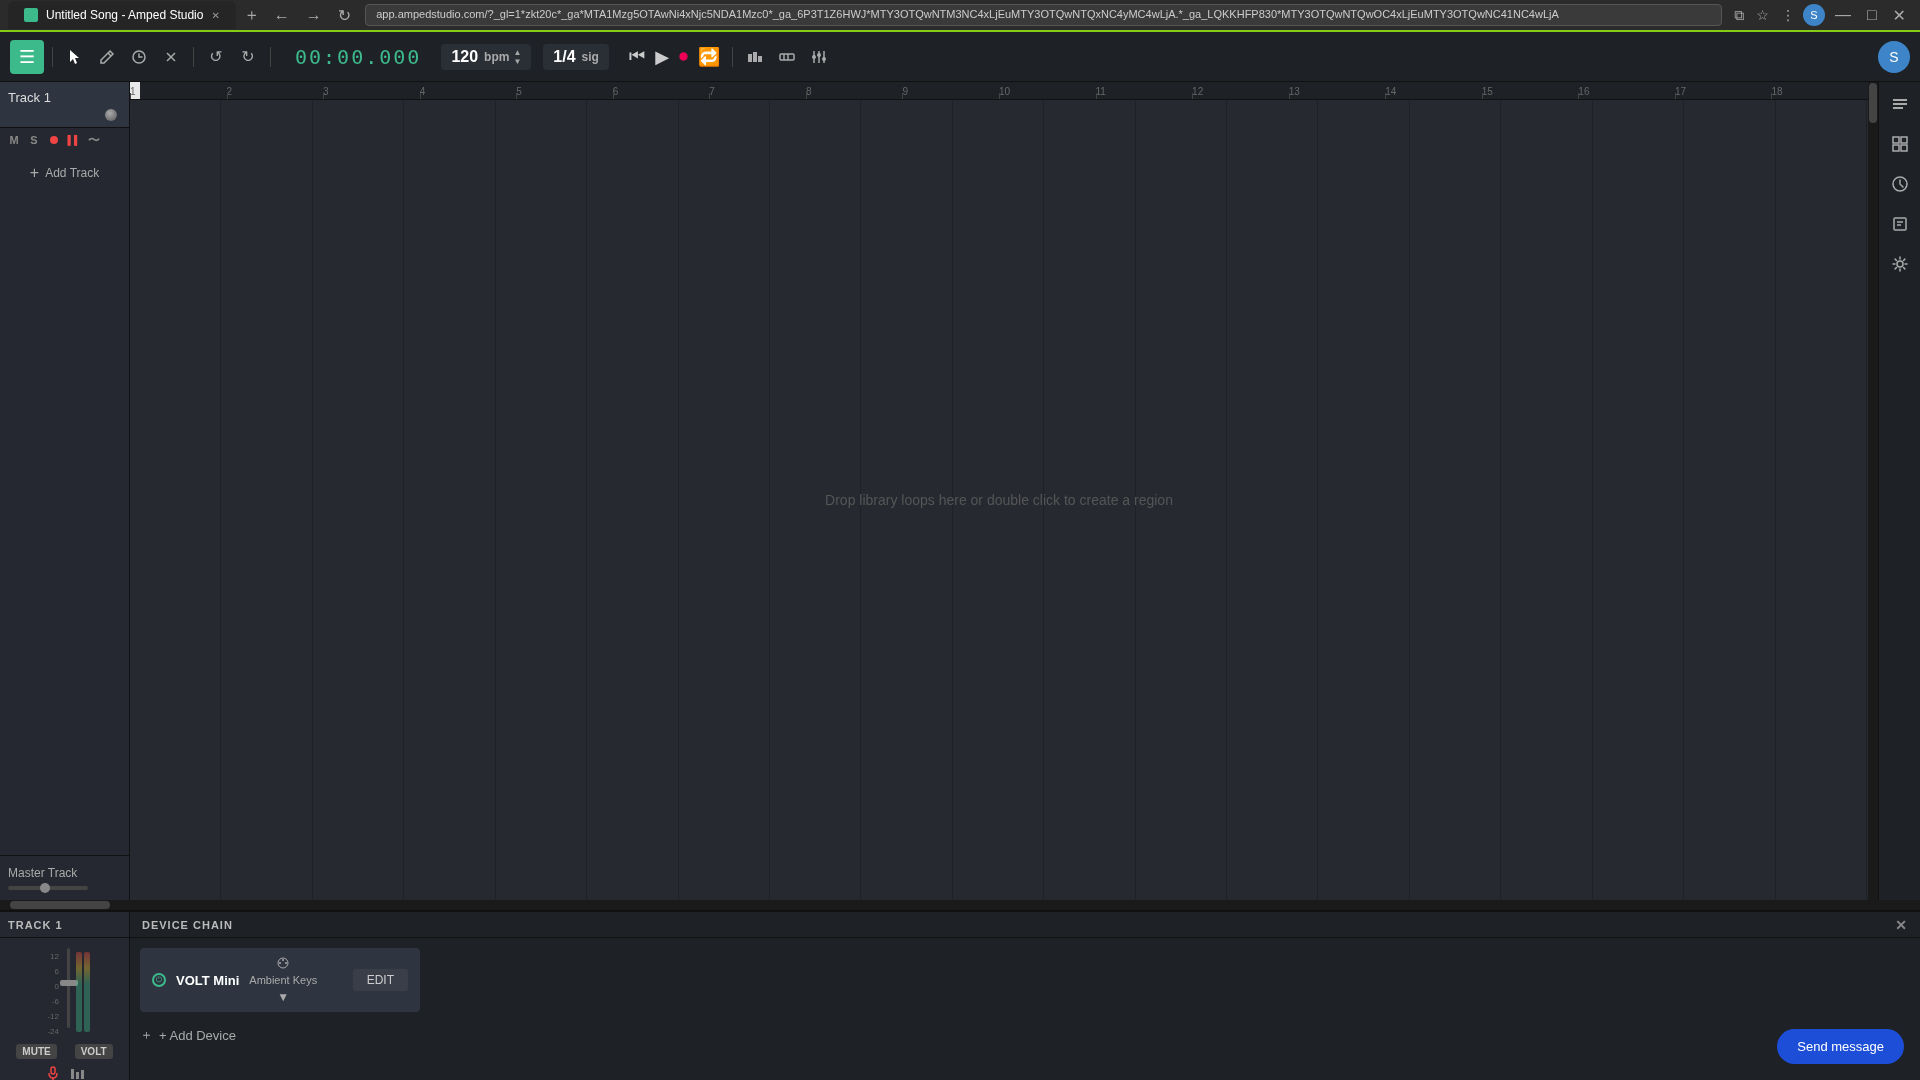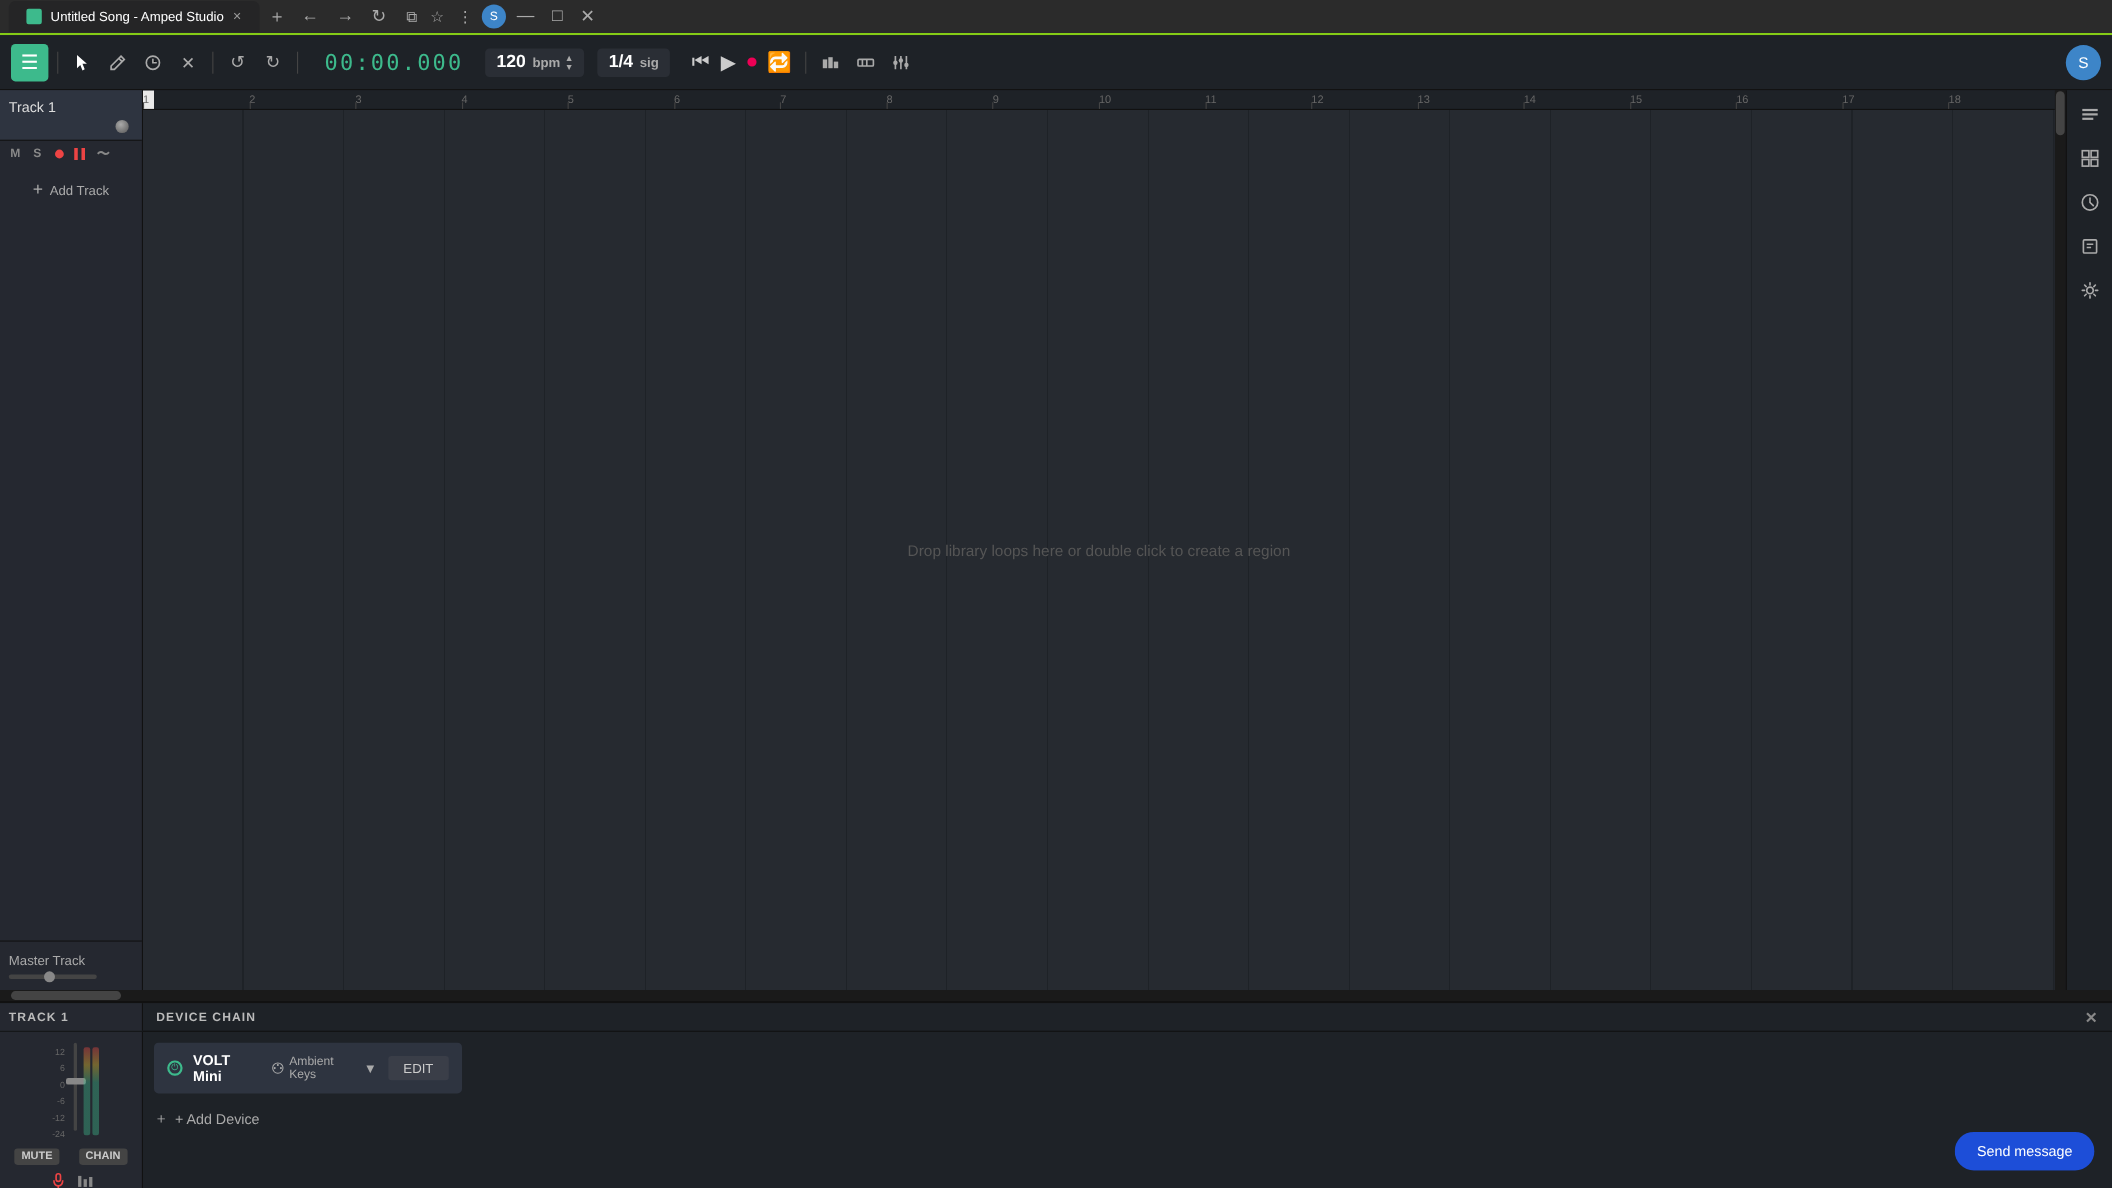--- a/index.html
+++ b/index.html
@@ -80,21 +80,21 @@
     .ms-btn.solo { background: #444; color: #ccc; }
     .bottom-icons-row { display: flex; gap: 8px; margin-top: 6px; }
     .bi-btn { background: none; border: none; color: #aaa; cursor: pointer; font-size: 14px; }
     
     
     .db-scale { width: 22px; display: flex; flex-direction: column; font-size: 8px; color: #666; align-items: flex-end; padding-right: 2px; padding-top: 4px; gap: 6px; }
 
     .device-chain-content { flex: 1; padding: 10px; display: flex; flex-direction: column; gap: 8px; }
     .device-item { background: #2e3440; border-radius: 4px; padding: 8px 12px; display: flex; align-items: center; gap: 10px; width: 280px; }
     .device-power { width: 14px; height: 14px; border-radius: 50%; border: 2px solid #3dba8c; display: flex; align-items: center; justify-content: center; color: #3dba8c; font-size: 8px; cursor: pointer; }
-    .device-sub { font-size: 11px; color: #aaa; display: flex; align-items: center; gap: 4px; }
+    .device-sub { font-size: 11px; color: #aaa; display: flex; align-items: center; gap: 4px; flex-direction: column; }
     .device-arrow { font-size: 12px; color: #aaa; cursor: pointer; }
     .edit-btn { background: #3a3e48; border: none; color: #ccc; padding: 4px 14px; border-radius: 3px; cursor: pointer; font-size: 12px; margin-left: auto; }
     .add-device-btn { display: flex; align-items: center; gap: 6px; color: #aaa; cursor: pointer; font-size: 13px; padding: 6px 0; }
 
     
     .hscroll-bar { height: 10px; background: #1a1a1a; position: relative; }
     .hscroll-thumb { height: 8px; width: 100px; background: #444; border-radius: 4px; position: absolute; left: 10px; top: 1px; }
 
     .send-message-btn { position: fixed; bottom: 16px; right: 16px; background: #1d4ed8; color: white; border: none; border-radius: 20px; padding: 10px 20px; font-size: 13px; cursor: pointer; }
 
@@ -110,20 +110,21 @@
     <span style="width:14px;height:14px;background:#3dba8c;border-radius:2px;display:inline-block;"></span>
     <span>Untitled Song - Amped Studio</span>
     <span class="tab-close">✕</span>
   </div>
   <span class="new-tab">＋</span>
   <div class="browser-nav">
     <button class="nav-btn">←</button>
     <button class="nav-btn">→</button>
     <button class="nav-btn">↻</button>
   </div>
+  <div class="address-bar">app.ampedstudio.com/?_gl=1*zkt20c*_ga*MTA1Mzg5OTAwNi4xNjc5NDA1Mzc0*_ga_6P3T1Z6HWJ*MTY3OTQwNTM3NC4xLjEuMTY3OTQwNTQxNC4yMC4wLjA.*_ga_LQKKHFP830*MTY3OTQwNTQwOC4xLjEuMTY3OTQwNC41NC4wLjA</div>
   <div class="browser-actions">
     <span class="browser-action-btn">⧉</span>
     <span class="browser-action-btn">☆</span>
     <span class="browser-action-btn">⋮</span>
     <div class="profile-circle">S</div>
     <button class="nav-btn">—</button>
     <button class="nav-btn">□</button>
     <button class="nav-btn">✕</button>
   </div>
 </div>
@@ -384,21 +385,21 @@
         </div>
 
         <div style="display:flex;gap:2px;padding-top:4px;">
           <div style="width:6px;height:80px;background:linear-gradient(to top, #3dba8c 60%, #e8c030 80%, #e44 100%);border-radius:2px;opacity:0.4;"></div>
           <div style="width:6px;height:80px;background:linear-gradient(to top, #3dba8c 60%, #e8c030 80%, #e44 100%);border-radius:2px;opacity:0.4;"></div>
         </div>
       </div>
 
       <div class="mute-solo-row">
         <button class="ms-btn mute">MUTE</button>
-        <button class="ms-btn solo">CHAIN</button>
+        <button class="ms-btn solo">VOLT</button>
       </div>
 
       <div class="bottom-icons-row">
         <button class="bi-btn">
           <svg width="16" height="16" viewBox="0 0 16 16">
             <rect x="6" y="2" width="4" height="7" rx="2" fill="none" stroke="#e44" stroke-width="1.5"></rect>
             <path d="M4 8 Q4 13 8 13 Q12 13 12 8" fill="none" stroke="#e44" stroke-width="1.5"></path>
             <line x1="8" y1="13" x2="8" y2="15" stroke="#e44" stroke-width="1.5"></line>
           </svg>
         </button>

